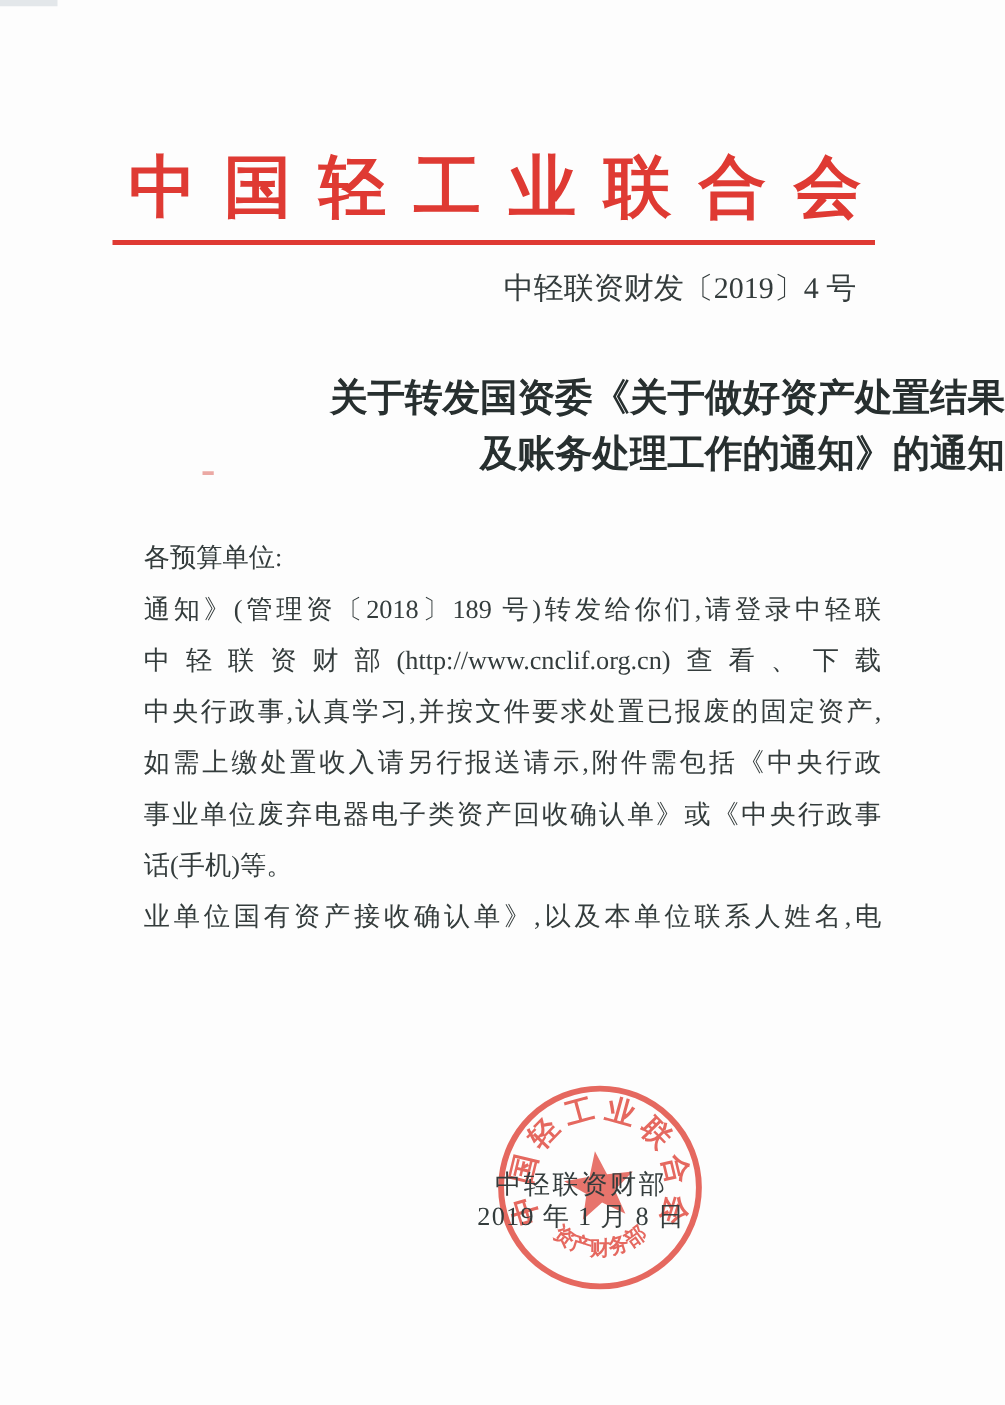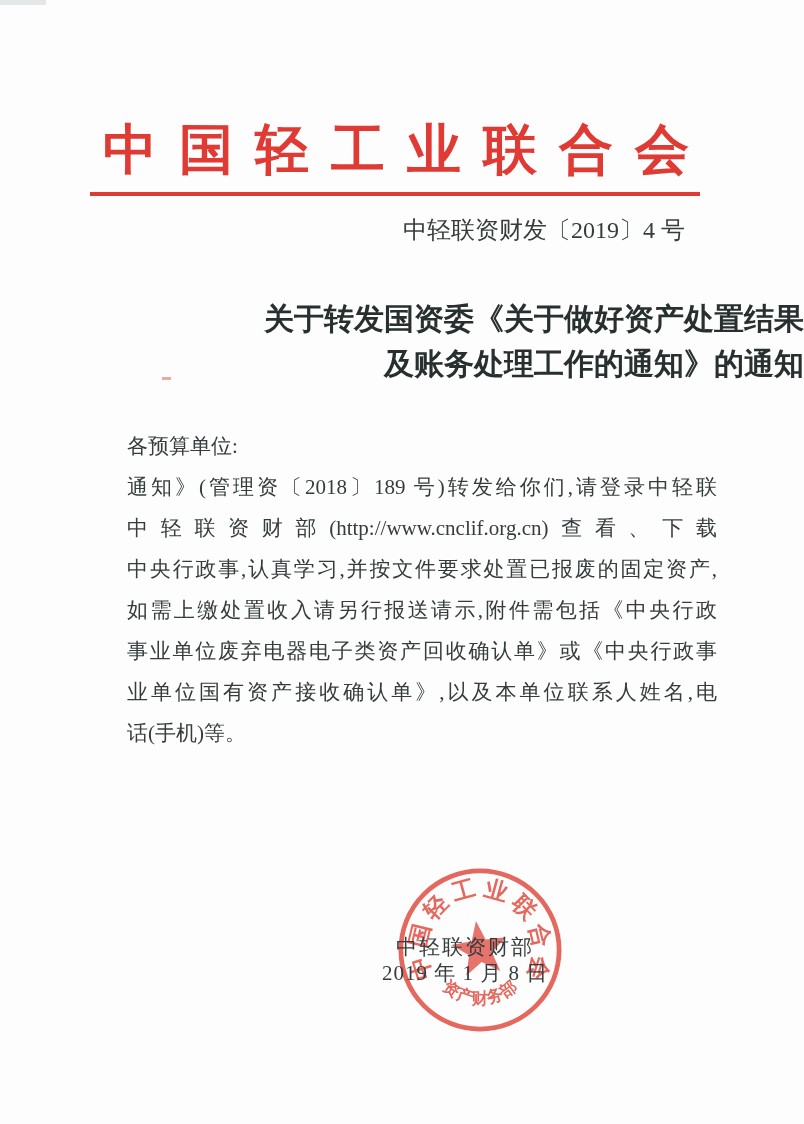--- a/index.html
+++ b/index.html
@@ -30,21 +30,21 @@
     font-size:24px;color:var(--ink,#343c3c);
   }
   .doc-title{
     position:absolute;left:0;right:0;top:296px;
     text-align:right;
     font-size:30px;line-height:45px;font-weight:bold;
     color:#272f2f;
   }
   .body-block{
     position:absolute;left:115px;width:590px;top:426px;
-    font-size:21px;color:var(--ink,#343c3c);margin-left:12px;
+    font-size:21px;color:var(--ink,#343c3c);
   }
   .body-line{height:41px;line-height:41px;white-space:nowrap;}
   .body-line.fill{
     white-space:normal;
     text-align:justify;text-align-last:justify;
   }
   .body-line.indent{text-indent:2em;}
   .title-artifact{
     position:absolute;left:162px;top:377px;width:9px;height:3px;
     background:#eba9a4;
@@ -90,22 +90,22 @@
 
   <div class="title-artifact"></div>
 
   <div class="body-block">
     <div class="body-line">各预算单位:</div>
     <div class="body-line fill">通知》(管理资〔2018〕189 号)转发给你们,请登录中轻联</div>
     <div class="body-line fill">中轻联资财部(http://www.cnclif.org.cn)查看、下载</div>
     <div class="body-line fill">中央行政事,认真学习,并按文件要求处置已报废的固定资产,</div>
     <div class="body-line fill">如需上缴处置收入请另行报送请示,附件需包括《中央行政</div>
     <div class="body-line fill">事业单位废弃电器电子类资产回收确认单》或《中央行政事</div>
+    <div class="body-line">话(手机)等。</div>
     <div class="body-line fill">业单位国有资产接收确认单》,以及本单位联系人姓名,电</div>
-    <div class="body-line">话(手机)等。</div>
   </div>
 
   <div class="sig-block">
     <div class="signature">中轻联资财部</div>
     <div class="sign-date">2019 年 1 月 8 日</div>
   </div>
 
   <svg class="seal-svg" viewBox="0 0 200 200">
     <circle class="seal-ring" cx="100" cy="100" r="92"></circle>
     <polygon class="seal-star" transform="rotate(-8 100 100)" points="100,66 108.2,88.7 132.3,89.5 113.3,104.3 120,127.5 100,114 80,127.5 86.7,104.3 67.7,89.5 91.8,88.7"></polygon>

